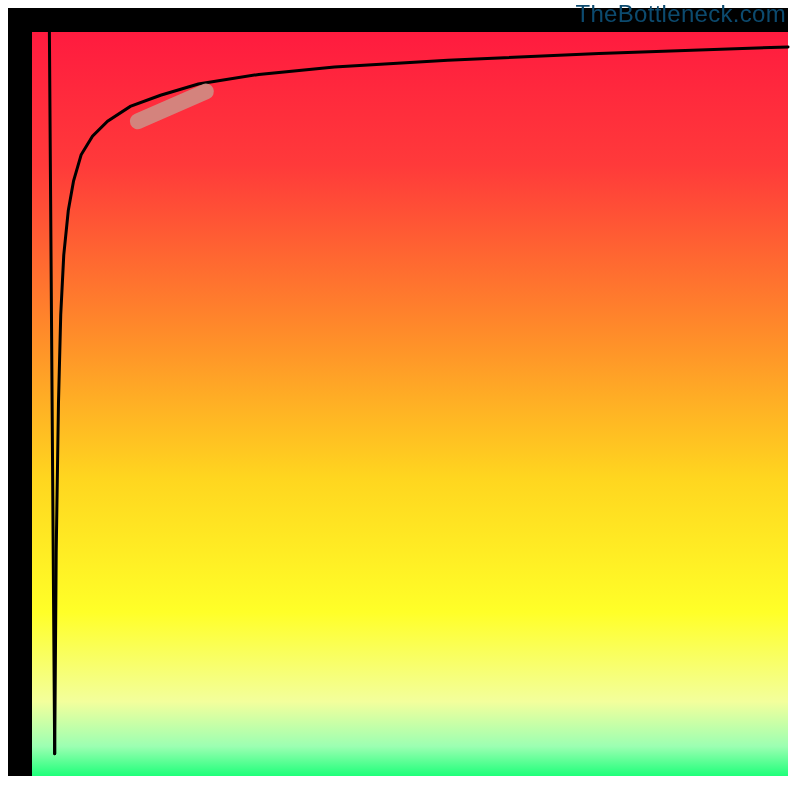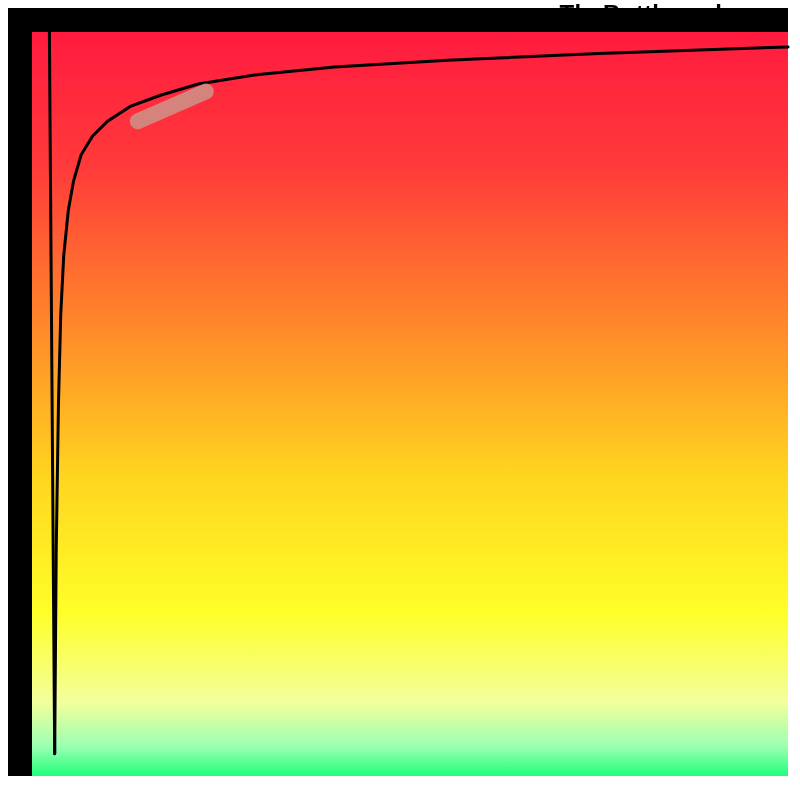--- a/index.html
+++ b/index.html
@@ -18,23 +18,23 @@
   svg.chart {
     display: block;
     width: 800px;
     height: 800px;
   }
   .watermark {
     position: absolute;
     top: 0px;
     right: 14px;
     font-size: 24px;
-    color: #000000;
+    color: #0c4a6e;
     letter-spacing: 0.3px;
-    font-weight: 700;
+    font-weight: 400;
     user-select: none;
   }
 </style>
 </head>
 <body>
 
 <div class="chart-wrap">
 
   <svg class="chart" viewBox="0 0 800 800">
     <defs>

